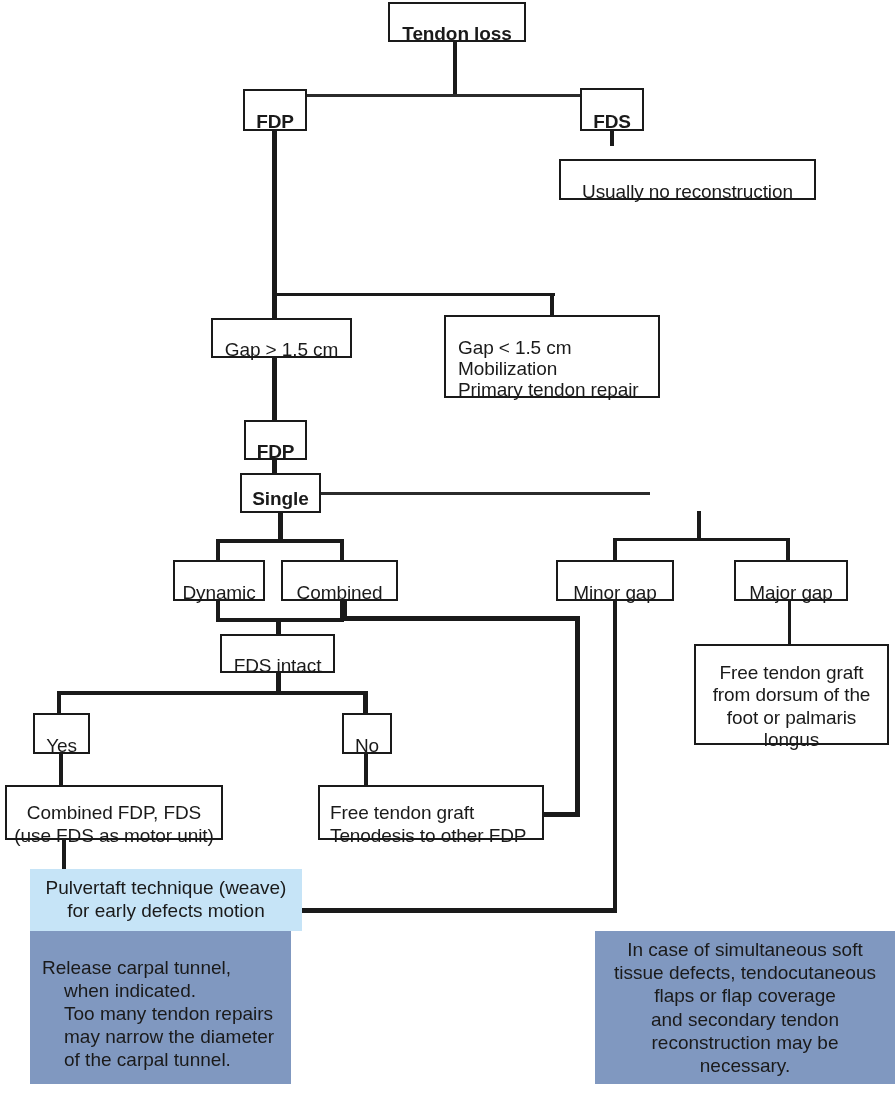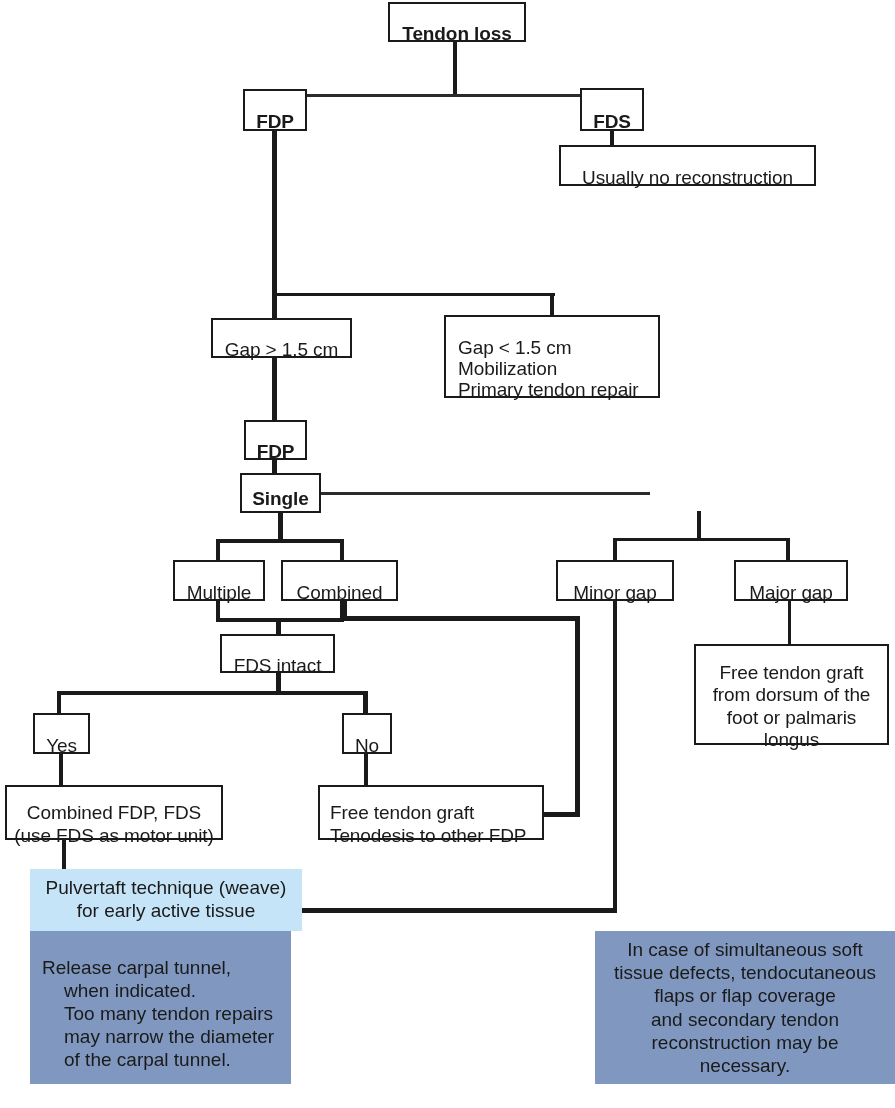--- a/index.html
+++ b/index.html
@@ -358,21 +358,21 @@
   </div>
 
   <div class="node bold" style="left:243px; top:89px; width:64px; height:42px;">
     <span class="txt">FDP</span>
   </div>
 
   <div class="node bold" style="left:580px; top:88px; width:64px; height:43px;">
     <span class="txt">FDS</span>
   </div>
 
-  <div class="node" style="left:559px; top:145px; width:257px; height:41px;">
+  <div class="node" style="left:559px; top:159px; width:257px; height:41px;">
     <span class="txt">Usually no reconstruction</span>
   </div>
 
   <div class="node" style="left:211px; top:318px; width:141px; height:40px;">
     <span class="txt">Gap &gt; 1.5 cm</span>
   </div>
 
   <div class="node left" style="left:444px; top:315px; width:216px; height:83px; padding-left:12px;">
     <span class="txt">Gap &lt; 1.5 cm
 Mobilization
@@ -382,21 +382,21 @@
   <div class="node bold" style="left:244px; top:420px; width:63px; height:40px;">
     <span class="txt">FDP</span>
   </div>
 
   <div class="node bold" style="left:240px; top:473px; width:81px; height:40px;align-items:flex-end;">
     <span class="txt">Single</span>
   </div>
 
 
   <div class="node" style="left:173px; top:560px; width:92px; height:41px;">
-    <span class="txt">Multiple</span>
+    <span class="txt">Dynamic</span>
   </div>
 
   <div class="node" style="left:281px; top:560px; width:117px; height:41px;">
     <span class="txt">Combined</span>
   </div>
 
   <div class="node" style="left:556px; top:560px; width:118px; height:41px;">
     <span class="txt">Minor gap</span>
   </div>
 
@@ -428,21 +428,21 @@
 (use FDS as motor unit)</span>
   </div>
 
   <div class="node left" style="left:318px; top:785px; width:226px; height:55px; line-height:1.2; padding-left:10px;">
     <span class="txt">Free tendon graft
 Tenodesis to other FDP</span>
   </div>
 
   <div class="fillbox" style="left:30px; top:869px; width:272px; height:62px; background:#c6e4f7;">
     <span class="txt">Pulvertaft technique (weave)
-for early active tissue</span>
+for early defects motion</span>
   </div>
 
   <div class="fillbox hang" style="left:30px; top:931px; width:261px; height:153px; background:#8098c0; padding:14px 14px 2px 12px; font-size:19px; line-height:1.22;">
     <span class="txt">Release carpal tunnel, when indicated.
 Too many tendon repairs may narrow the diameter of the carpal tunnel.</span>
   </div>
 
 
   <div class="fillbox" style="left:595px; top:931px; width:300px; height:153px; background:#8098c0; padding:10px 10px; font-size:19px; line-height:1.22;">
     <span class="txt">In case of simultaneous soft

